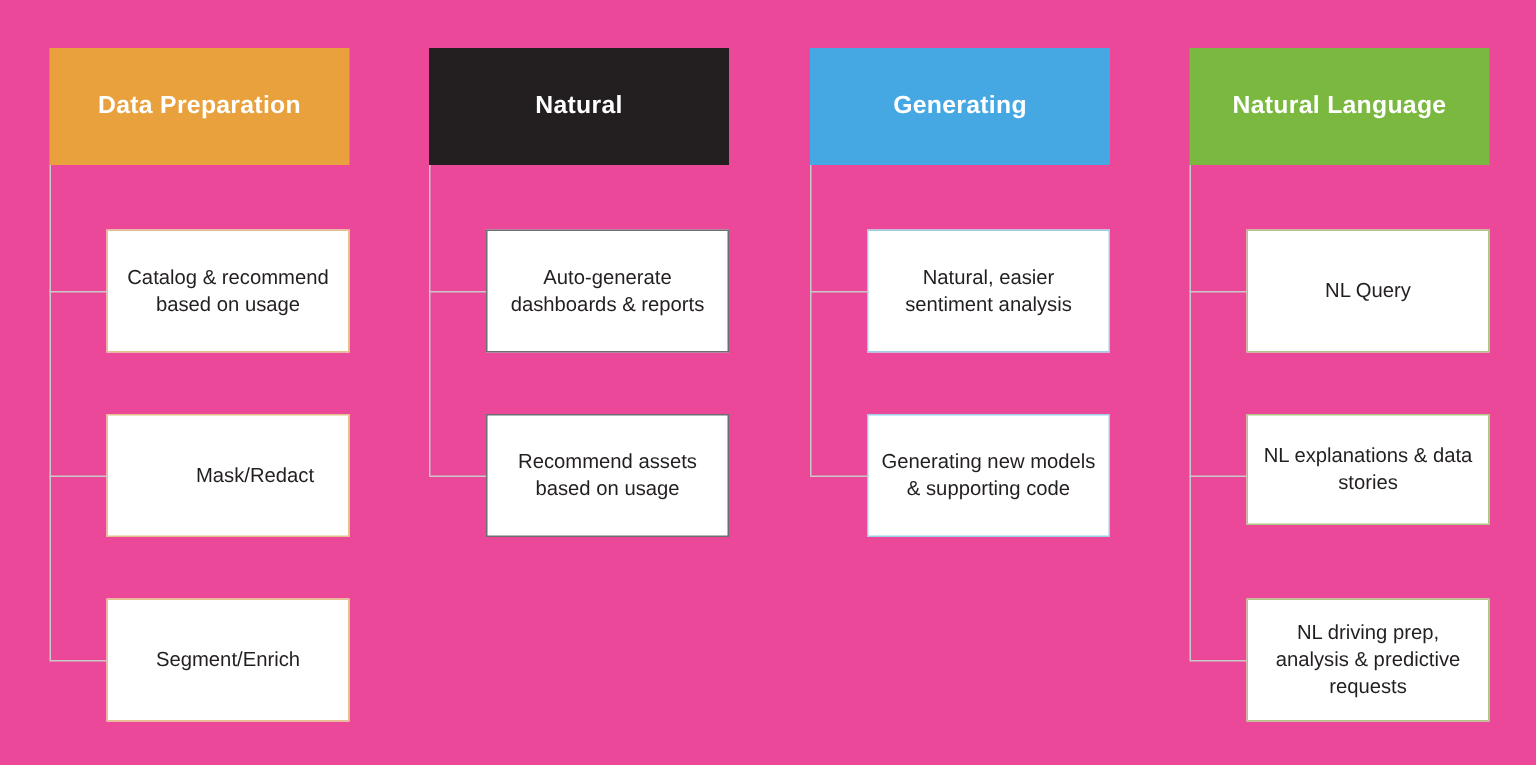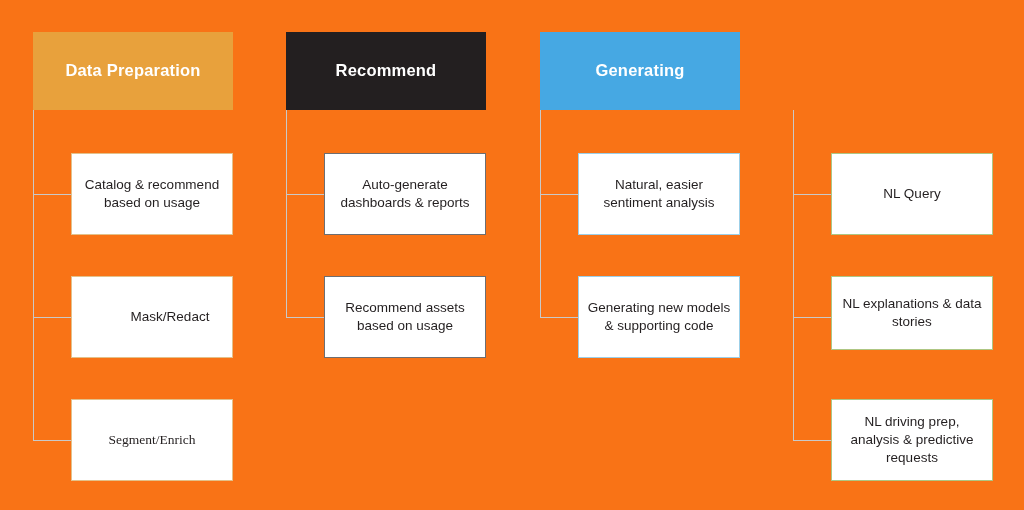--- a/index.html
+++ b/index.html
@@ -12,21 +12,21 @@
     width: 1024px;
     height: 510px;
     font-family: "Liberation Sans", sans-serif;
     overflow: hidden;
   }
 
   #diagram {
     position: relative;
     width: 1024px;
     height: 510px;
-    background: #f97316;
+    background: #ec4899;
   }
 
   .column {
     position: absolute;
     top: 0;
     width: 253px;
     height: 510px;
   }
 
   
@@ -100,26 +100,26 @@
       <div class="elbow" style="top: 194px; background: rgb(201, 201, 201);"></div>
       <div class="leaf" style="top: 153px; height: 82px; border-color: rgb(227, 193, 138);">
         <div class="leaf-label" style="color: rgb(35, 31, 32);">Catalog &amp; recommend based on usage</div>
       </div>
       <div class="elbow" style="top: 317px; background: rgb(201, 201, 201);"></div>
       <div class="leaf" style="top: 276px; height: 82px; border-color: rgb(227, 193, 138); padding-left: 44px;">
         <div class="leaf-label" style="color: rgb(35, 31, 32);">Mask/Redact</div>
       </div>
       <div class="elbow" style="top: 440px; background: rgb(201, 201, 201);"></div>
       <div class="leaf" style="top: 399px; height: 82px; border-color: rgb(227, 193, 138);">
-        <div class="leaf-label" style="color: rgb(35, 31, 32); font-family: Liberation Serif, serif;">Segment/Enrich</div>
+        <div class="leaf-label" style="color: rgb(35, 31, 32);">Segment/Enrich</div>
       </div>
     </div>
     <div class="column" style="left: 253px;">
       <div class="col-header" style="background: rgb(35, 31, 32);">
-        <div class="col-header-label">Recommend</div>
+        <div class="col-header-label">Natural</div>
       </div>
       <div class="trunk" style="height: 207px; background: rgb(201, 201, 201);"></div>
       <div class="elbow" style="top: 194px; background: rgb(201, 201, 201);"></div>
       <div class="leaf" style="top: 153px; height: 82px; border-color: rgb(109, 110, 113);">
         <div class="leaf-label" style="color: rgb(35, 31, 32);">Auto-generate dashboards &amp; reports</div>
       </div>
       <div class="elbow" style="top: 317px; background: rgb(201, 201, 201);"></div>
       <div class="leaf" style="top: 276px; height: 82px; border-color: rgb(109, 110, 113);">
         <div class="leaf-label" style="color: rgb(35, 31, 32);">Recommend assets based on usage</div>
       </div>
@@ -132,20 +132,23 @@
       <div class="elbow" style="top: 194px; background: rgb(201, 201, 201);"></div>
       <div class="leaf" style="top: 153px; height: 82px; border-color: rgb(156, 207, 232);">
         <div class="leaf-label" style="color: rgb(35, 31, 32);">Natural, easier sentiment analysis</div>
       </div>
       <div class="elbow" style="top: 317px; background: rgb(201, 201, 201);"></div>
       <div class="leaf" style="top: 276px; height: 82px; border-color: rgb(156, 207, 232);">
         <div class="leaf-label" style="color: rgb(35, 31, 32);">Generating new models &amp; supporting code</div>
       </div>
     </div>
     <div class="column" style="left: 760px;">
+      <div class="col-header" style="background: rgb(123, 184, 63);">
+        <div class="col-header-label">Natural Language</div>
+      </div>
       <div class="trunk" style="height: 330px; background: rgb(201, 201, 201);"></div>
       <div class="elbow" style="top: 194px; background: rgb(201, 201, 201);"></div>
       <div class="leaf" style="top: 153px; height: 82px; border-color: rgb(174, 198, 131);">
         <div class="leaf-label" style="color: rgb(35, 31, 32);">NL Query</div>
       </div>
       <div class="elbow" style="top: 317px; background: rgb(201, 201, 201);"></div>
       <div class="leaf" style="top: 276px; height: 74px; border-color: rgb(174, 198, 131);">
         <div class="leaf-label" style="color: rgb(35, 31, 32);">NL explanations &amp; data stories</div>
       </div>
       <div class="elbow" style="top: 440px; background: rgb(201, 201, 201);"></div>

